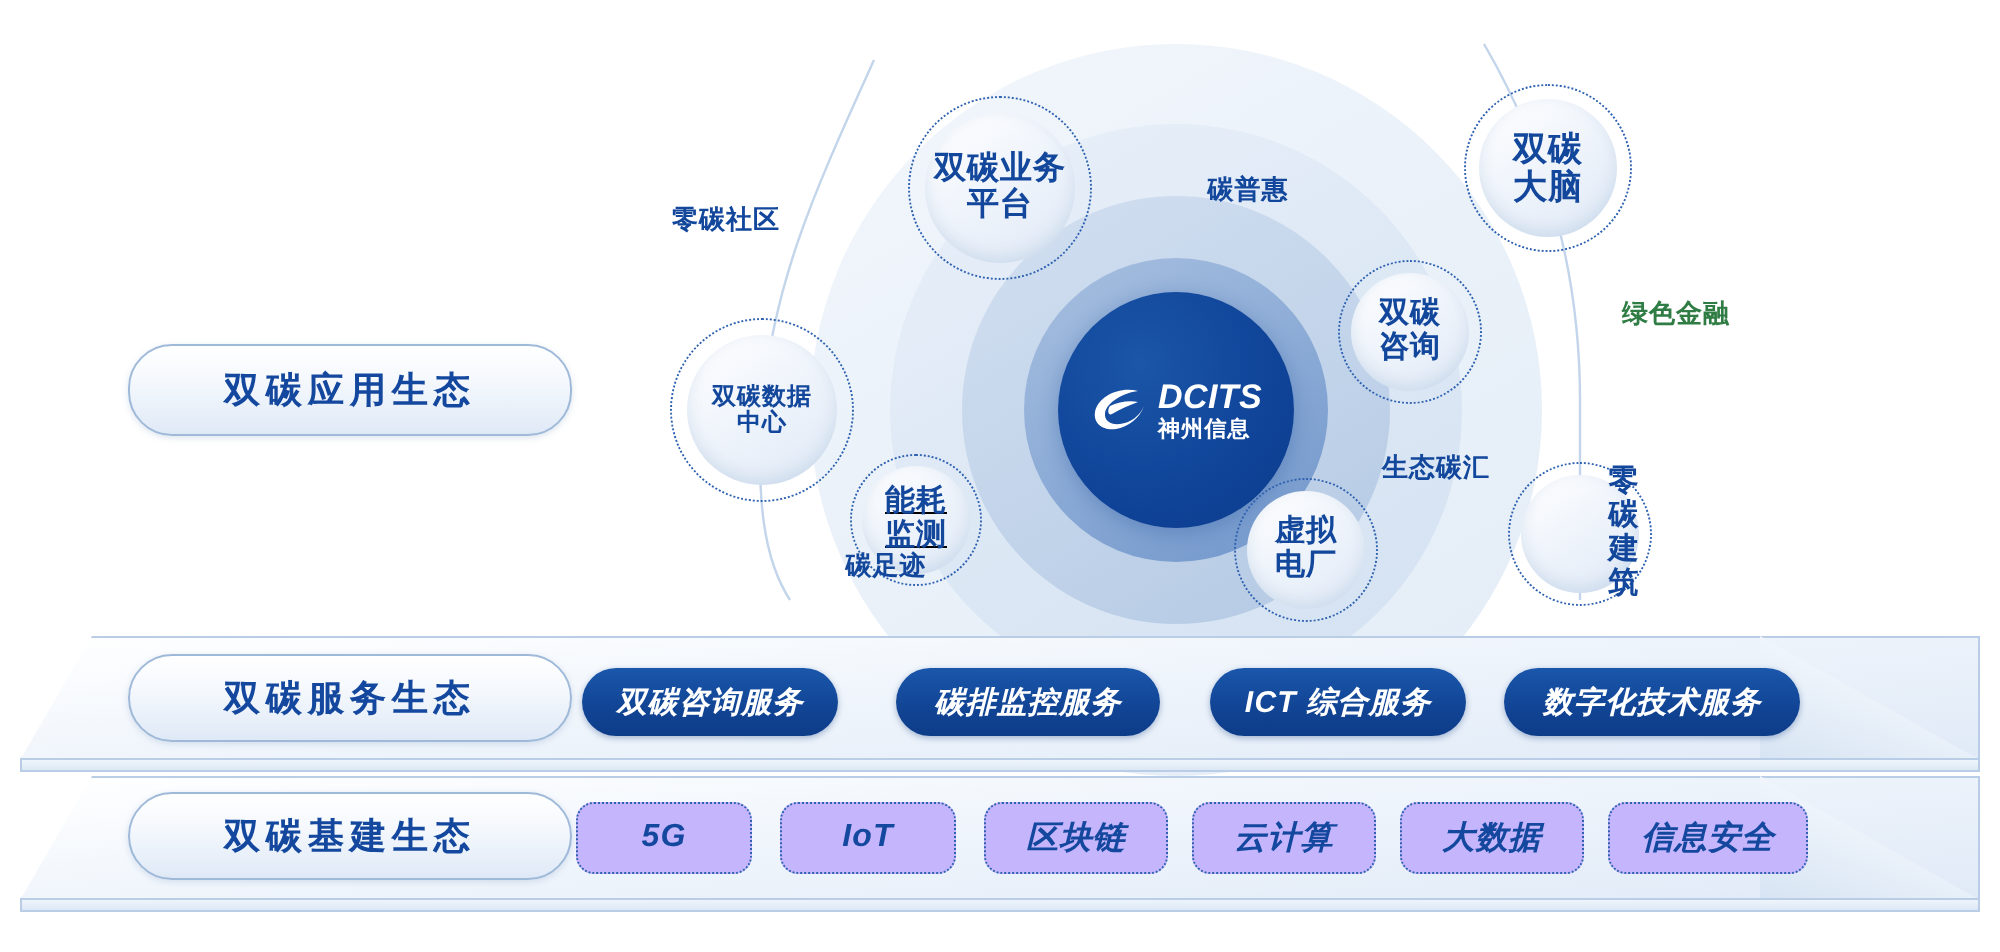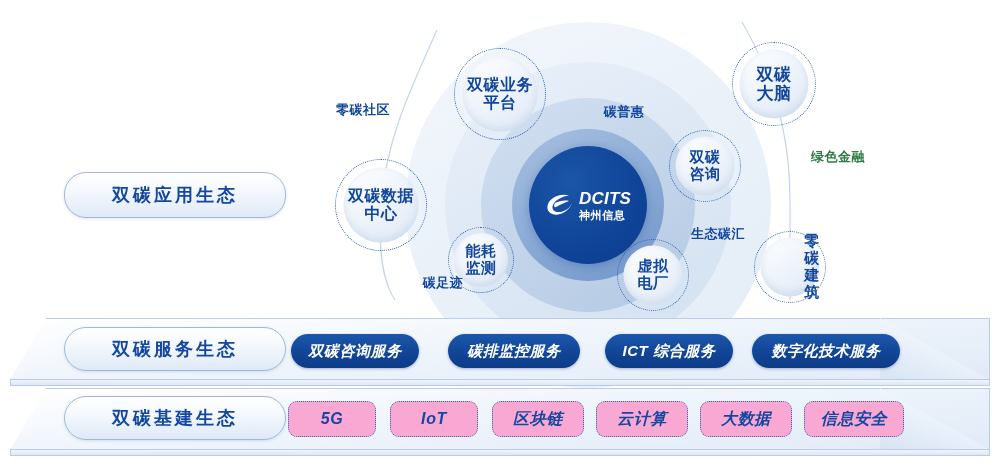--- a/index.html
+++ b/index.html
@@ -184,21 +184,21 @@
     box-shadow: 0 1px 3px rgba(16,60,130,0.35);
   }
 
   
   .inf-pill {
     position: absolute;
     top: 401px; height: 36px;
     display: flex; align-items: center; justify-content: center;
     border-radius: 9px;
     border: 1.6px dotted #2f62b0;
-    background: #f9a8d4;
+    background: #c4b5fd;
     color: #14489e;
     font-size: 16px;
     font-weight: bold;
     font-style: italic;
     letter-spacing: 0.6px;
     white-space: nowrap;
   }
 </style>
 </head>
 <body>
@@ -234,24 +234,24 @@
     </div>
 
     <div id="bubbles-layer">
         <div class="bubble" style="left: 500px; top: 94px; width: 92px; height: 92px;">
           <div class="bubble-inner" style="width: 75px; height: 75px;"></div>
           <div class="bubble-label" style="font-size: 16px;">双碳业务
 平台</div>
         </div>
         <div class="bubble" style="left: 381px; top: 205px; width: 92px; height: 92px;">
           <div class="bubble-inner" style="width: 75px; height: 75px;"></div>
-          <div class="bubble-label" style="font-size: 16px;">双碳数据
+          <div class="bubble-label" style="font-size: 12px;">双碳数据
 中心</div>
         </div>
-        <div class="bubble" style="left: 481px; top: 260px; width: 66px; height: 66px;">
+        <div class="bubble" style="left: 458px; top: 260px; width: 66px; height: 66px; text-decoration: underline;">
           <div class="bubble-inner" style="width: 54px; height: 54px;"></div>
           <div class="bubble-label" style="font-size: 15px;">能耗
 监测</div>
         </div>
         <div class="bubble" style="left: 705px; top: 166px; width: 72px; height: 72px;">
           <div class="bubble-inner" style="width: 59px; height: 59px;"></div>
           <div class="bubble-label" style="font-size: 15px;">双碳
 咨询</div>
         </div>
         <div class="bubble" style="left: 774px; top: 84px; width: 84px; height: 84px;">
@@ -265,21 +265,21 @@
 电厂</div>
         </div>
         <div class="bubble" style="left: 790px; top: 267px; width: 72px; height: 72px;">
           <div class="bubble-inner" style="width: 59px; height: 59px;"></div>
           <div class="bubble-label" style="font-size: 15px; margin-left: 44px;">零碳
 建筑</div>
         </div>
       </div>
     <div id="float-layer">
         <div class="float-label" style="left: 363px; top: 110px;">零碳社区</div>
-        <div class="float-label" style="left: 624px; top: 112px;">碳普惠</div>
+        <div class="float-label" style="left: 624px; top: 95px;">碳普惠</div>
         <div class="float-label green" style="left: 838px; top: 157px;">绿色金融</div>
         <div class="float-label" style="left: 395px; top: 283px; margin-left: 48px;">碳足迹</div>
         <div class="float-label" style="left: 718px; top: 234px;">生态碳汇</div>
       </div>
   </div>
 
   <div class="row-label" id="row-label-app">双碳应用生态</div>
 
   <div class="band" id="band-svc"></div>
   <div class="band-slant" id="slant-svc"></div>

